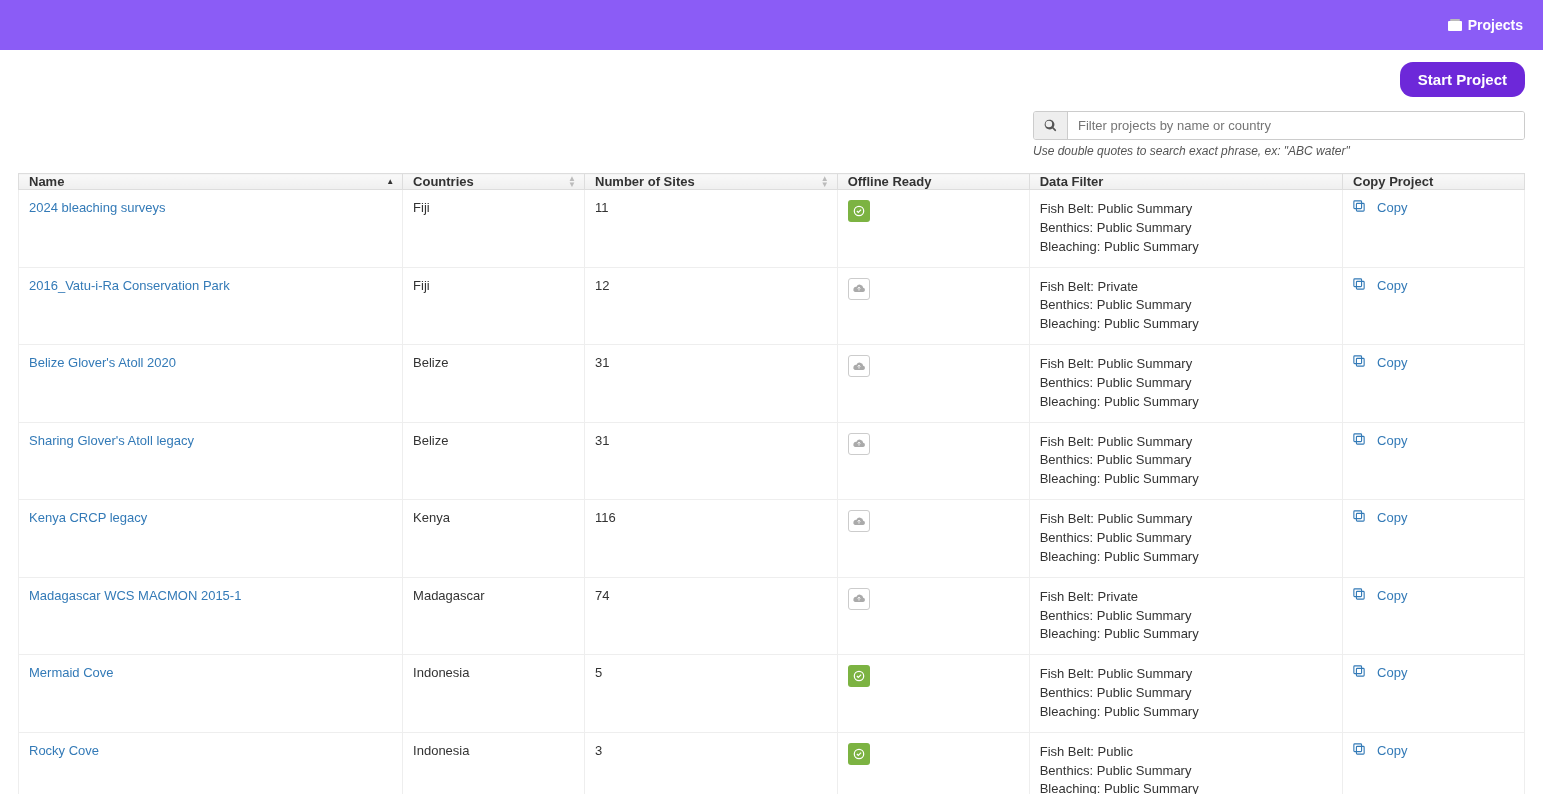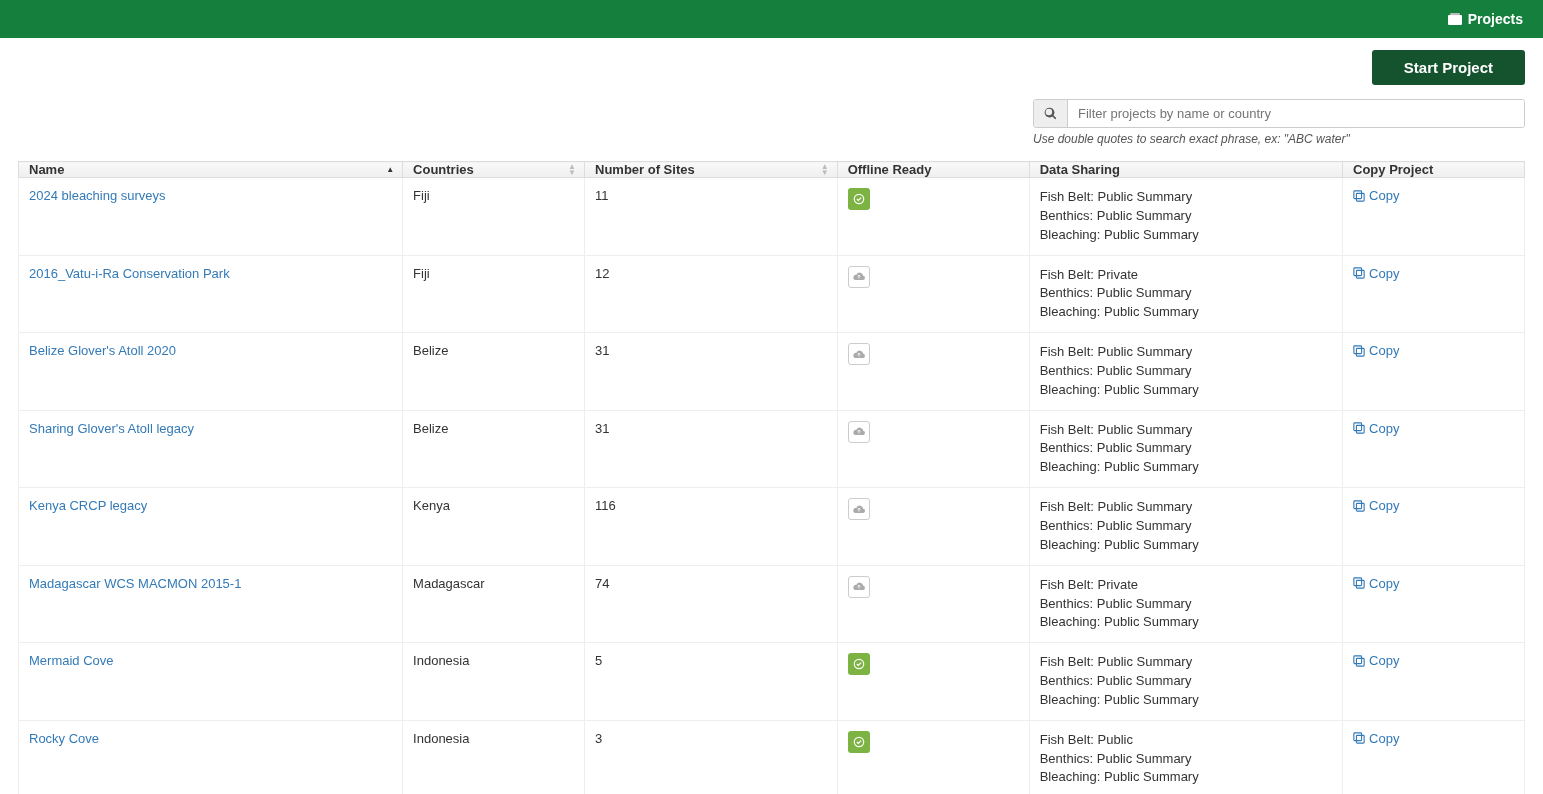--- a/index.html
+++ b/index.html
@@ -3,22 +3,22 @@
 <meta charset="utf-8">
 <style>
   * { box-sizing: border-box; margin: 0; padding: 0; }
   body {
     font-family: "Helvetica Neue", Helvetica, Arial, sans-serif;
     font-size: 13px;
     color: #333;
     background: #fff;
   }
   .topbar {
-    background: #15803d;
-    height: 38px;
+    background: #8b5cf6;
+    height: 50px;
     width: 100%;
     display: flex;
     justify-content: flex-end;
     align-items: center;
     padding: 0 20px;
   }
   .topbar .nav-item {
     color: #fff;
     font-weight: 600;
     font-size: 14px;
@@ -29,27 +29,27 @@
   .topbar svg { fill: #fff; }
   .page {
     padding: 12px 18px 18px 18px;
   }
   .actions-row {
     display: flex;
     justify-content: flex-end;
     margin-bottom: 14px;
   }
   .btn-primary {
-    background: #14532d;
+    background: #6d28d9;
     color: #fff;
     border: none;
-    padding: 9px 32px;
+    padding: 9px 18px;
     font-size: 15px;
     font-weight: 600;
-    border-radius: 3px;
+    border-radius: 13px;
     cursor: pointer;
   }
   .filter-row {
     display: flex;
     justify-content: flex-end;
     flex-direction: column;
     align-items: flex-end;
     margin-bottom: 15px;
   }
   .search-group {
@@ -138,22 +138,21 @@
     border: 1px solid #ccc;
   }
   .offline-ready.on svg { stroke: #fff; fill: none; }
   .offline-ready.off svg { fill: #aaa; }
   .data-sharing-line { line-height: 1.45; }
   .data-sharing-line b { font-weight: 400; }
   .copy-link {
     color: #337ab7;
     text-decoration: none;
     display: inline-flex;
-    align-items: center;
-    gap: 4px;
+    gap: 12px;
   }
   .copy-link svg { fill: #337ab7; }
   .col-name { width: 380px; }
   .col-countries { width: 180px; }
   .col-sites { width: 250px; }
   .col-offline { width: 190px; }
   .col-sharing { width: 310px; }
   .col-copy { width: 180px; }
 </style>
 </head>
@@ -207,21 +206,21 @@
           <span>Number of Sites</span>
           <span class="sort-arrows">
               <span>▲</span>
               <span>▼</span>
             </span>
         </th>
         <th class="col-offline">
           <span>Offline Ready</span>
         </th>
         <th class="col-sharing">
-          <span>Data Sharing</span>
+          <span>Data Filter</span>
         </th>
         <th class="col-copy">
           <span>Copy Project</span>
         </th>
       </tr>
     </thead>
     <tbody id="table-body">
         <tr>
           <td><a class="project-link" href="#">2024 bleaching surveys</a></td>
           <td>Fiji</td>

